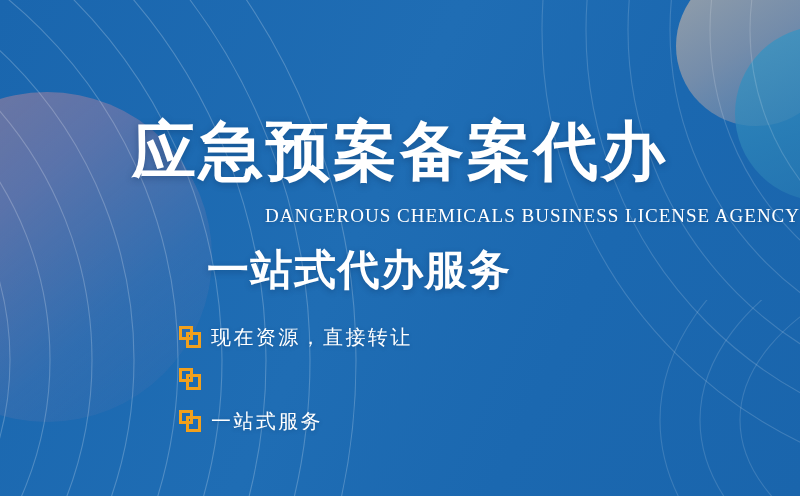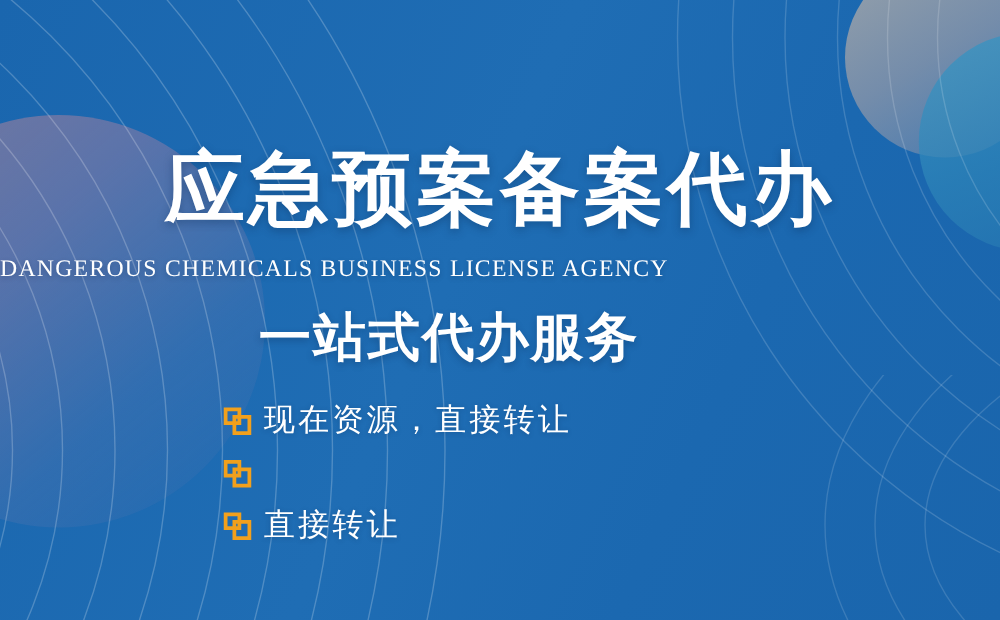--- a/index.html
+++ b/index.html
@@ -120,21 +120,21 @@
     letter-spacing: 3px;
     text-shadow: 0 2px 7px rgba(10,40,80,0.35);
     white-space: nowrap;
   }
 
   .eng-subtitle {
     position: absolute;
     left: 0;
     right: 0;
     top: 206px;
-    text-align: left;
+    text-align: right;
     color: #ffffff;
     font-family: "Liberation Serif", "DejaVu Serif", serif;
     font-size: 19px;
     line-height: 1;
     font-weight: 400;
     letter-spacing: 1.0px;
     white-space: nowrap;
     text-shadow: 0 1px 4px rgba(10,40,80,0.30);
   }
 
@@ -180,21 +180,21 @@
   .bullet-icon .sq-a {
     left: 0; top: 0;
     width: 14px; height: 14px;
   }
   .bullet-icon .sq-b {
     left: 7px; top: 6px;
     width: 15px; height: 16px;
   }
   .bullet-text {
     color: #ffffff;
-    font-size: 25px;
+    font-size: 20px;
     line-height: 1;
     font-weight: 400;
     letter-spacing: 2.4px;
     white-space: nowrap;
     text-shadow: 0 1px 4px rgba(10,40,80,0.28);
   }
 </style>
 </head>
 <body>
 
@@ -255,19 +255,19 @@
           <span class="sq sq-a"></span>
           <span class="sq sq-b"></span>
         </span>
       </li>
 
       <li class="bullet-row">
         <span class="bullet-icon">
           <span class="sq sq-a"></span>
           <span class="sq sq-b"></span>
         </span>
-        <span class="bullet-text">直接转让</span>
+        <span class="bullet-text">一站式服务</span>
       </li>
 
     </ul>
 
   </div>
 </div>
 
 </body></html>

